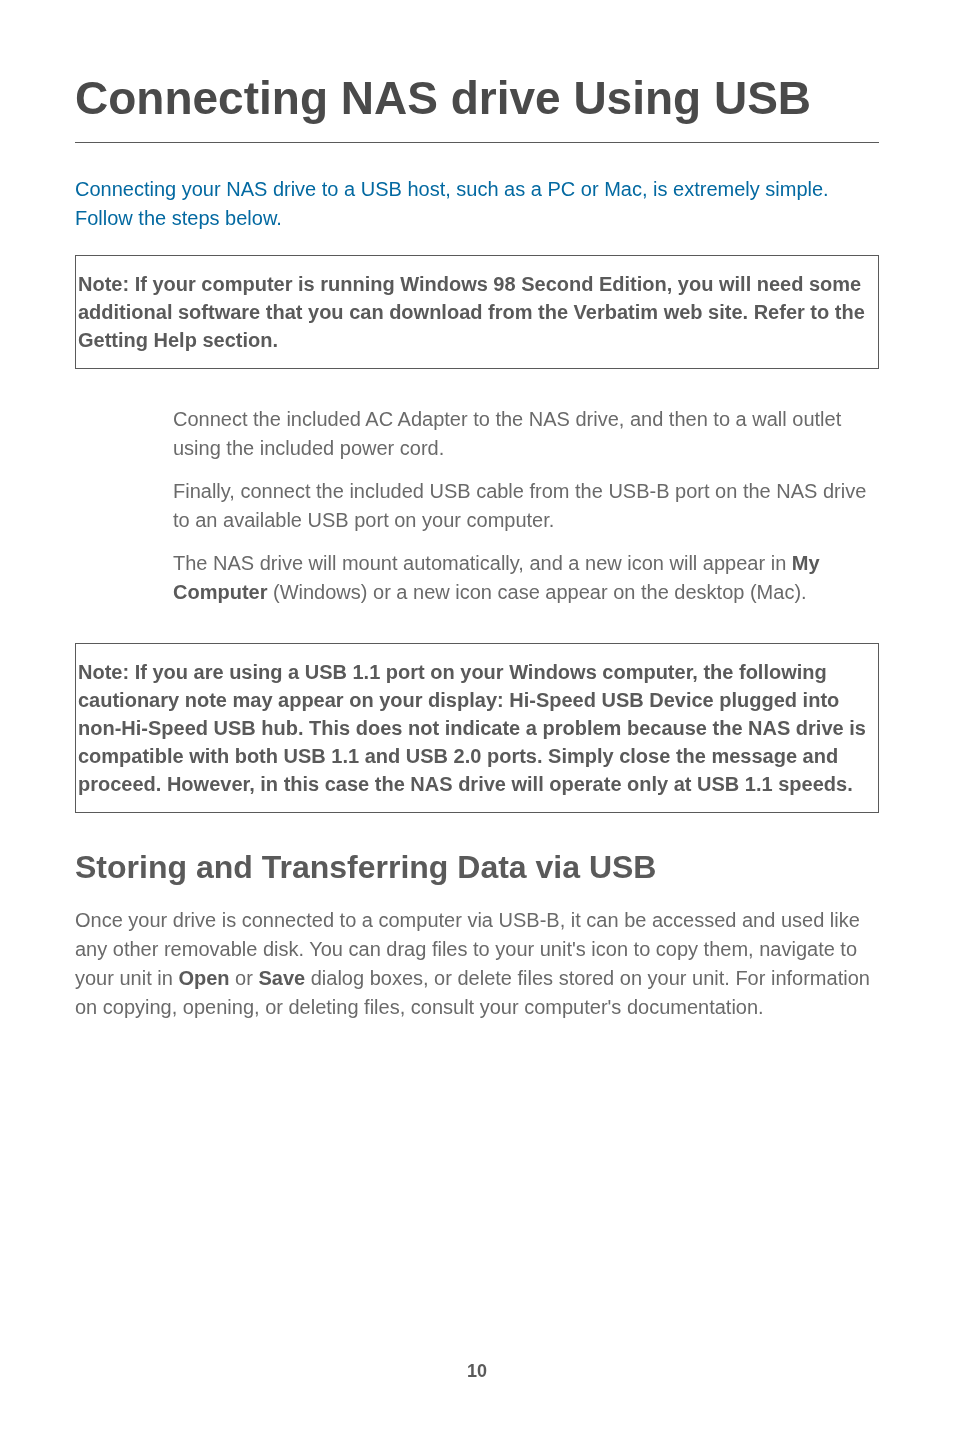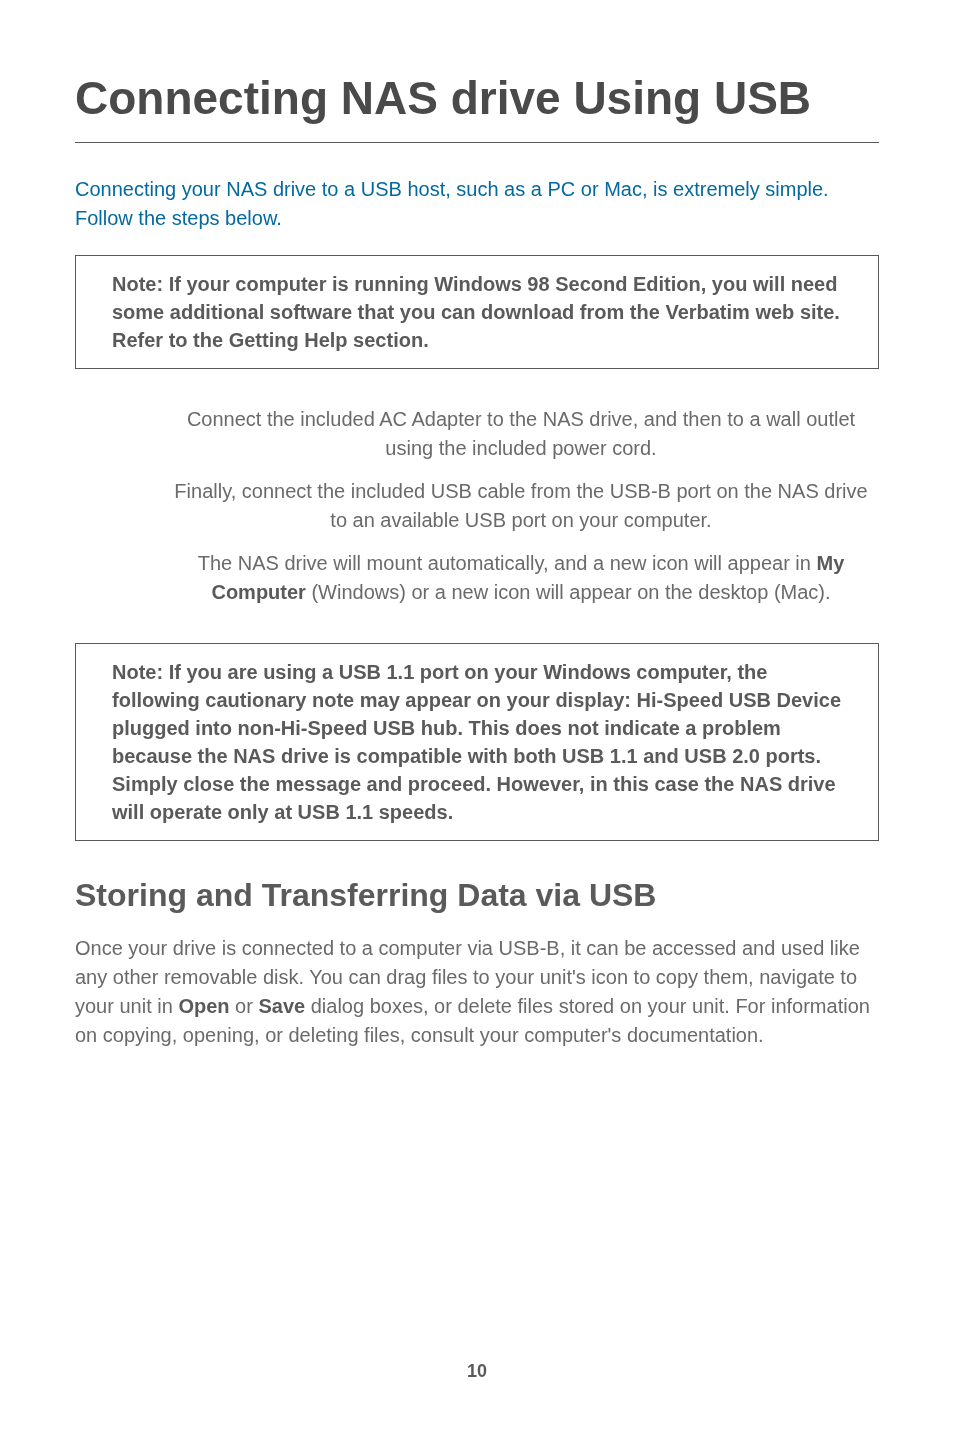--- a/index.html
+++ b/index.html
@@ -29,32 +29,31 @@
     margin-bottom: 32px;
   }
   .intro {
     font-size: 20px;
     line-height: 1.45;
     color: #0369a1;
     margin-bottom: 22px;
   }
   .note-box {
     border: 1.5px solid #5a5a5a;
-    padding: 14px 36px;
+    padding: 14px 2px;
     font-size: 20px;
     line-height: 1.4;
     font-weight: bold;
     color: #5a5a5a;
     margin-bottom: 36px;
   }
   .steps {
     padding-left: 98px;
     padding-right: 10px;
     margin-bottom: 36px;
-    text-align: center;
   }
   .step {
     font-size: 20px;
     line-height: 1.45;
     color: #6a6a6a;
     margin-bottom: 14px;
   }
   .bold-inline {
     font-weight: bold;
     color: #5a5a5a;
@@ -89,21 +88,21 @@
 <hr class="title-rule">
 
 <p class="intro">Connecting your NAS drive to a USB host, such as a PC or Mac, is extremely simple. Follow the steps below.</p>
 
 <div class="note-box">Note: If your computer is running Windows 98 Second Edition, you will need some additional software that you can download from the Verbatim web site.  Refer to the Getting Help section.</div>
 
 <div class="steps">
   <p class="step">Connect the included AC Adapter to the NAS drive, and then to a wall outlet using the included power cord.</p>
   <p class="step">Finally, connect the included USB cable from the USB-B port on the NAS drive to an available USB port on your computer.</p>
   <p class="step">
-    <span>The NAS drive will mount automatically, and a new icon will appear in </span><span class="bold-inline">My Computer</span><span> (Windows) or a new icon will appear on the desktop (Mac).</span>
+    <span>The NAS drive will mount automatically, and a new icon will appear in </span><span class="bold-inline">My Computer</span><span> (Windows) or a new icon case appear on the desktop (Mac).</span>
   </p>
 </div>
 
 <div class="note-box">Note: If you are using a USB 1.1 port on your Windows computer, the following cautionary note may appear on your display: Hi-Speed USB Device plugged into non-Hi-Speed USB hub. This does not indicate a problem because the NAS drive is compatible with both USB 1.1 and USB 2.0 ports. Simply close the message and proceed. However, in this case the NAS drive will operate only at USB 1.1 speeds.</div>
 
 <h2 class="section-heading">Storing and Transferring Data via USB</h2>
 
 <p class="body-para">
   <span>Once your drive is connected to a computer via USB-B, it can be accessed and used like any other removable disk.  You can drag files to your unit's icon to copy them, navigate to your unit in </span><span class="bold-inline">Open</span><span> or </span><span class="bold-inline">Save</span><span> dialog boxes, or delete files stored on your unit.  For information on copying, opening, or deleting files, consult your computer's documentation.</span>
 </p>

